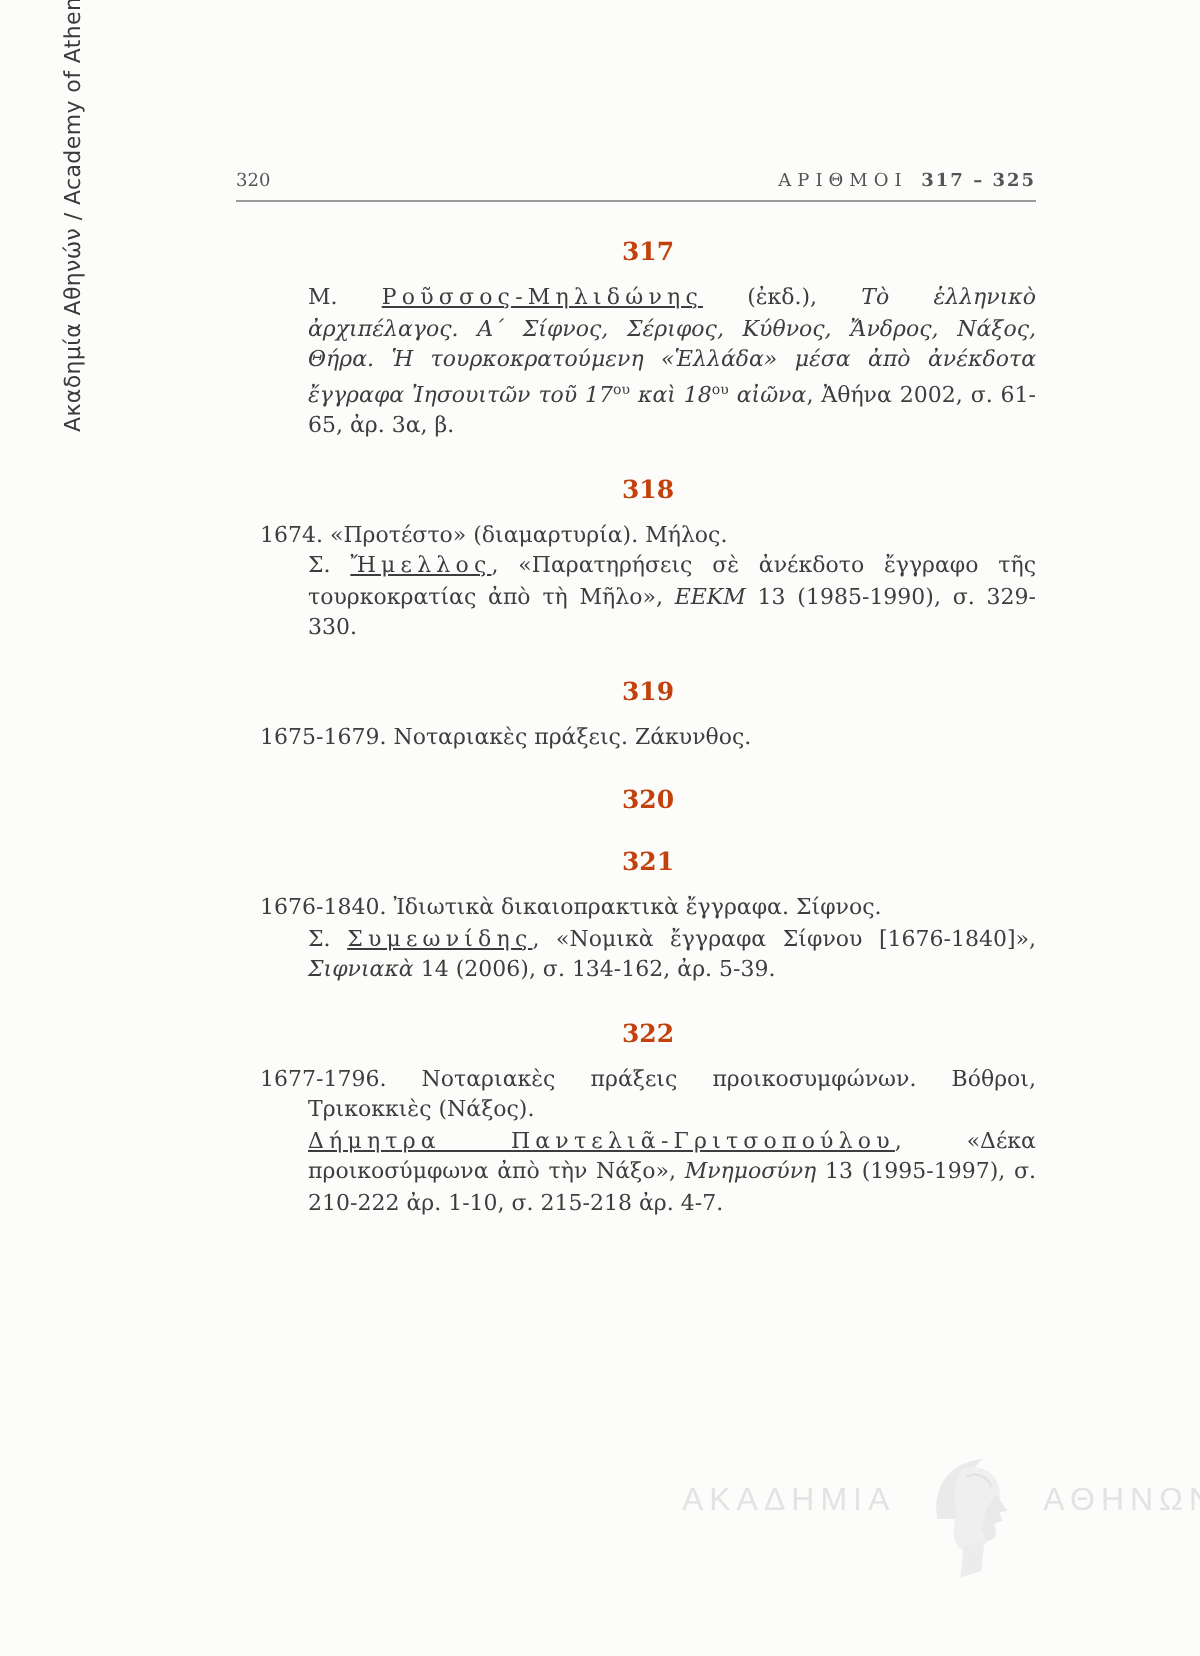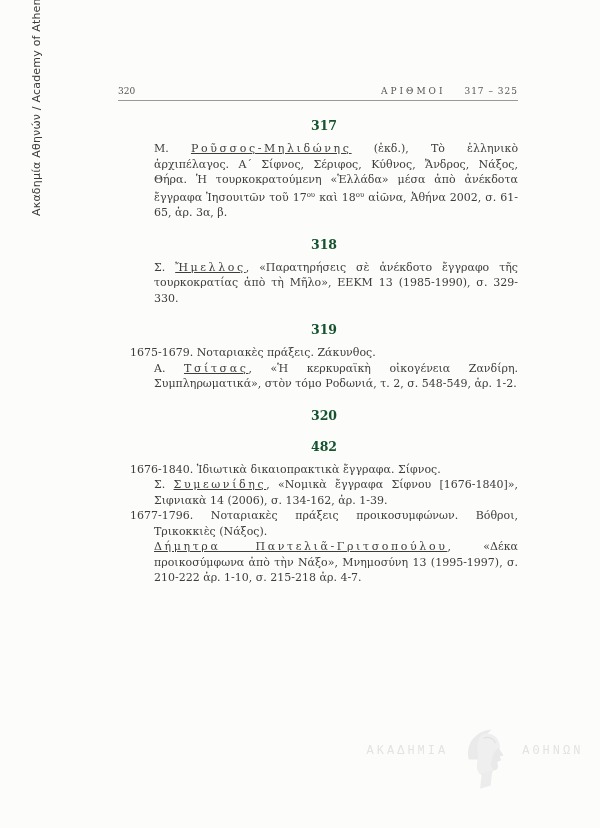--- a/index.html
+++ b/index.html
@@ -35,73 +35,73 @@
     width: 400px;
     display: flex;
     justify-content: space-between;
     align-items: flex-end;
     border-bottom: 1px solid #9a9a9a;
     padding-bottom: 4px;
     font-size: 9px;
     color: #555;
   }
   .running-title-word { letter-spacing: 3px; }
-  .running-title-range { letter-spacing: 1px; margin-left: 16px; }
+  .running-title-range { letter-spacing: 1px; margin-left: 4px; font-weight: bold; }
 
   
   .content {
     position: absolute;
     left: 130px; top: 105px;
     width: 388px;
     font-size: 11px;
     line-height: 15.5px;
     color: #3d3d3d;
   }
   .entry-number {
     text-align: center;
     font-weight: bold;
     font-size: 12.5px;
     line-height: 14px;
-    color: #14532d;
+    color: #c2410c;
     margin: 17px 0 8px 0;
   }
   .entry-number:first-child { margin-top: 14px; }
   .entry-heading {
     margin: 0;
     padding-left: 24px;
     text-indent: -24px;
     text-align: justify;
   }
   .entry-citation {
     margin: 0;
     padding-left: 24px;
     text-align: justify;
   }
   .seg-plain { }
   .seg-spaced { letter-spacing: 2.6px; text-decoration: underline; }
-  .seg-italic { }
+  .seg-italic { font-style: italic; }
   .seg-italic-sup {
     font-size: 7px;
     vertical-align: 4px;
   }
 
   
   .watermark {
     position: absolute;
     left: 352px; top: 724px;
     width: 246px; height: 66px;
     display: flex;
     align-items: center;
     justify-content: center;
     gap: 11px;
     user-select: none;
   }
   .watermark-word {
-    font-family: Liberation Mono, monospace;
-    font-size: 12px;
+    font-family: Liberation Sans, sans-serif;
+    font-size: 16px;
     letter-spacing: 3px;
     color: #e3e3e3;
     transform: translateY(-6px);
   }
   .watermark-emblem svg { display: block; }
 </style>
 </head>
 <body>
 
 <div class="page">
@@ -113,28 +113,29 @@
     <span>
       <span class="running-title-word">ΑΡΙΘΜΟΙ</span>
       <span class="running-title-range">317 – 325</span>
     </span>
   </div>
 
   <div class="content" id="entries">
       <div class="entry-number">317</div>
       <p class="entry-citation"><span class="seg-plain">Μ. </span><span class="seg-spaced">Ροῦσσος-Μηλιδώνης</span><span class="seg-plain"> (ἐκδ.), </span><span class="seg-italic">Τὸ ἑλληνικὸ ἀρχιπέλαγος. Α΄ Σίφνος, Σέριφος, Κύθνος, Ἄνδρος, Νάξος, Θήρα. Ἡ τουρκοκρατούμενη «Ἑλλάδα» μέσα ἀπὸ ἀνέκδοτα ἔγγραφα Ἰησουιτῶν τοῦ 17</span><span class="seg-italic-sup">ου</span><span class="seg-italic"> καὶ 18</span><span class="seg-italic-sup">ου</span><span class="seg-italic"> αἰῶνα</span><span class="seg-plain">, Ἀθήνα 2002, σ. 61-65, ἀρ. 3α, β.</span></p>
       <div class="entry-number">318</div>
+      <p class="entry-heading">1674. «Προτέστο» (διαμαρτυρία). Μήλος.</p>
       <p class="entry-citation"><span class="seg-plain">Σ. </span><span class="seg-spaced">Ἤμελλος</span><span class="seg-plain">, «Παρατηρήσεις σὲ ἀνέκδοτο ἔγγραφο τῆς τουρκοκρατίας ἀπὸ τὴ Μῆλο», </span><span class="seg-italic">ΕΕΚΜ</span><span class="seg-plain"> 13 (1985-1990), σ. 329-330.</span></p>
       <div class="entry-number">319</div>
       <p class="entry-heading">1675-1679. Νοταριακὲς πράξεις. Ζάκυνθος.</p>
-      <p class="entry-citation"><span class="seg-plain">Α. </span><span class="seg-spaced">Τσίτσας</span><span class="seg-plain">, «Ἡ κερκυραϊκὴ οἰκογένεια Ζανδίρη. Συμπληρωματικά», στὸν τόμο </span><span class="seg-italic">Ροδωνιά</span><span class="seg-plain">, τ. 2, σ. 548-549, ἀρ. 1-2.</span></p>
       <div class="entry-number">320</div>
-      <div class="entry-number">482</div>
+      <div class="entry-number">321</div>
       <p class="entry-heading">1676-1840. Ἰδιωτικὰ δικαιοπρακτικὰ ἔγγραφα. Σίφνος.</p>
-      <p class="entry-citation"><span class="seg-plain">Σ. </span><span class="seg-spaced">Συμεωνίδης</span><span class="seg-plain">, «Νομικὰ ἔγγραφα Σίφνου [1676-1840]», </span><span class="seg-italic">Σιφνιακὰ</span><span class="seg-plain"> 14 (2006), σ. 134-162, ἀρ. 1-39.</span></p>
+      <p class="entry-citation"><span class="seg-plain">Σ. </span><span class="seg-spaced">Συμεωνίδης</span><span class="seg-plain">, «Νομικὰ ἔγγραφα Σίφνου [1676-1840]», </span><span class="seg-italic">Σιφνιακὰ</span><span class="seg-plain"> 14 (2006), σ. 134-162, ἀρ. 5-39.</span></p>
+      <div class="entry-number">322</div>
       <p class="entry-heading">1677-1796. Νοταριακὲς πράξεις προικοσυμφώνων. Βόθροι, Τρικοκκιὲς (Νάξος).</p>
       <p class="entry-citation"><span class="seg-spaced">Δήμητρα Παντελιᾶ-Γριτσοπούλου</span><span class="seg-plain">, «Δέκα προικοσύμφωνα ἀπὸ τὴν Νάξο», </span><span class="seg-italic">Μνημοσύνη</span><span class="seg-plain"> 13 (1995-1997), σ. 210-222 ἀρ. 1-10, σ. 215-218 ἀρ. 4-7.</span></p>
     </div>
 
   <div class="watermark">
     <span class="watermark-word">ΑΚΑΔΗΜΙΑ</span>
     <span class="watermark-emblem">
       <svg width="52" height="64" viewBox="0 0 64 78" aria-hidden="true">
         <path d="M12 42 C8 22 20 7 40 5 C31 13 27 21 27 30 C27 35 28 38 27 42 Z" fill="#eaeaea"></path>
         <path d="M27 12 C37 7 48 13 50 23 C51 28 50 32 48 36 C46 40 45 44 45 48 C45 55 40 61 33 62 C26 63 22 57 22 50 C22 44 24 40 23 34 C22 26 23 17 27 12 Z" fill="#efefef"></path>

